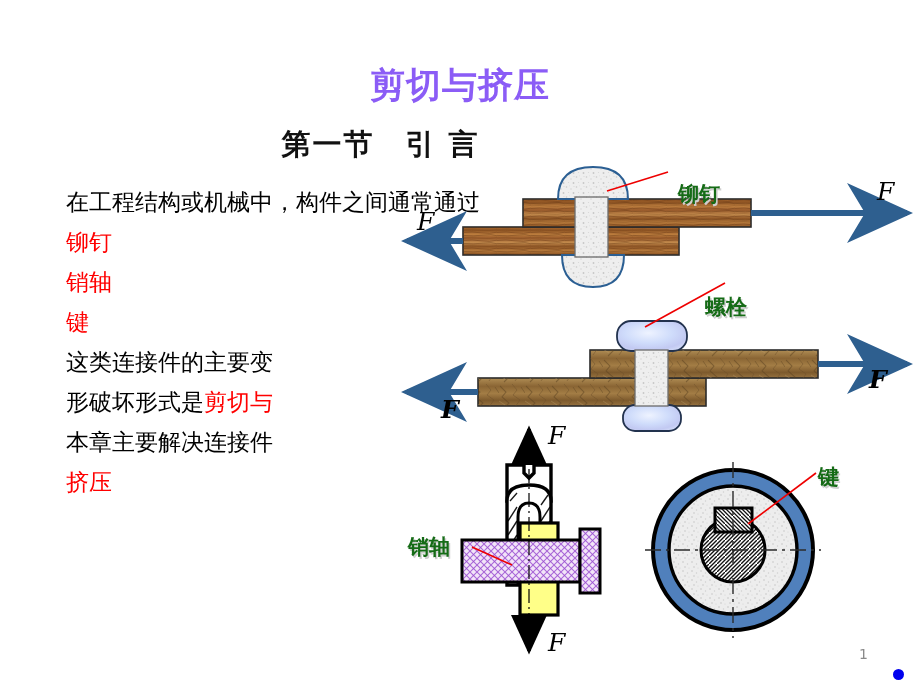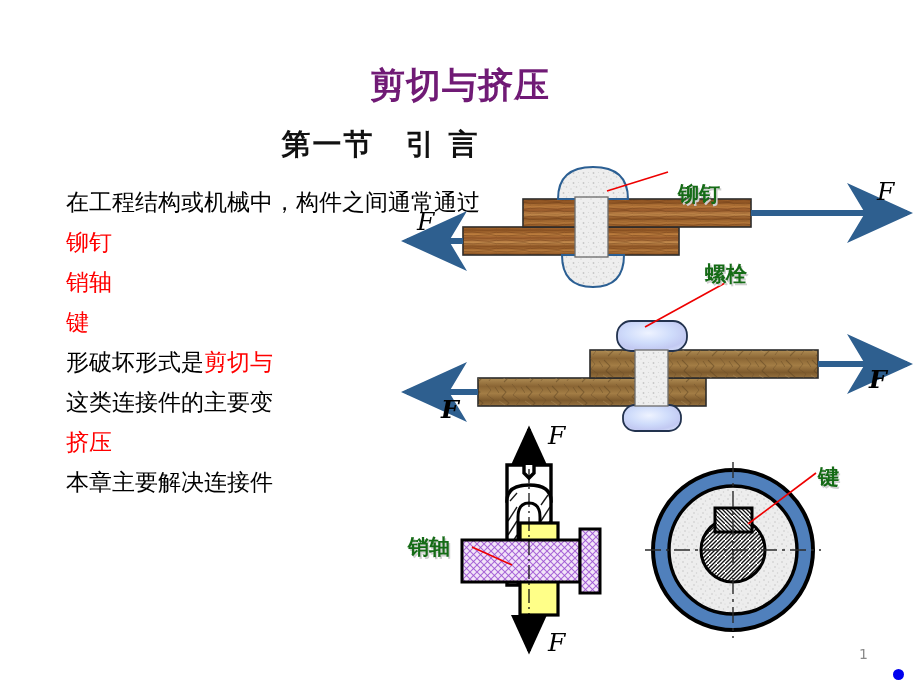--- a/index.html
+++ b/index.html
@@ -23,21 +23,21 @@
 
   
   .title {
     position: absolute;
     left: 0; top: 62px;
     width: 920px;
     text-align: center;
     font-family: "DejaVu Serif", serif;
     font-size: 35px;
     font-weight: 700;
-    color: #701a75;
+    color: #8b5cf6;
     letter-spacing: 1px;
   }
   .subtitle {
     position: absolute;
     left: 0; top: 125px;
     width: 761px;
     text-align: center;
     font-family: "DejaVu Serif", serif;
     font-size: 29px;
     font-weight: 700;
@@ -106,24 +106,24 @@
 <div class="slide">
 
   <div class="title">剪切与挤压</div>
   <div class="subtitle">第一节　引  言</div>
 
   <div class="body-text">
     <div class="tline">在工程结构或机械中，构件之间通常通过</div>
     <div class="tline red">铆钉</div>
     <div class="tline red">销轴</div>
     <div class="tline red">键</div>
+    <div class="tline">这类连接件的主要变</div>
     <div class="tline"><span>形破坏形式是</span><span class="red">剪切与</span></div>
-    <div class="tline">这类连接件的主要变</div>
+    <div class="tline">本章主要解决连接件</div>
     <div class="tline red">挤压</div>
-    <div class="tline">本章主要解决连接件</div>
   </div>
 
   <svg width="0" height="0" style="position:absolute">
     <defs>
 
       <linearGradient id="woodA" x1="0" y1="0" x2="0" y2="1">
         <stop offset="0%" stop-color="#a9692e"></stop>
         <stop offset="12%" stop-color="#8c5222"></stop>
         <stop offset="26%" stop-color="#bd7e3e"></stop>
         <stop offset="40%" stop-color="#97592a"></stop>
@@ -260,21 +260,21 @@
       <line x1="83" y1="87" x2="12" y2="87" stroke="#2e5f8f" stroke-width="6" marker-end="url(#arrBlue)"></line>
       <line x1="423" y1="59" x2="512" y2="59" stroke="#2e5f8f" stroke-width="6" marker-end="url(#arrBlue)"></line>
 
       <line x1="250" y1="22" x2="330" y2="-22" stroke="#ee0000" stroke-width="1.6"></line>
     </svg>
 
     <div class="flbl bold" style="left:46px; top:90px;">F</div>
     <div class="flbl bold" style="left:474px; top:60px;">F</div>
   </div>
 
-  <div class="lbl" style="left:705px; top:260px;">螺栓</div>
+  <div class="lbl" style="left:705px; top:293px;">螺栓</div>
 
   <div class="diagram" style="left:400px; top:425px; width:250px; height:240px;">
     <svg width="250" height="240" viewBox="0 0 250 240">
 
       <g fill="#ffffff" stroke="#000000" stroke-width="3.4">
         <path d="M124 40 L124 48 L129 53 L134 48 L134 40 L151 40 L151 76 L107 76 L107 40 Z"></path>
       </g>
 
       <g>
         <path d="M107 76 Q107 60 129 60 Q151 60 151 76 L151 160 L107 160 Z" fill="#ffffff" stroke="#000000" stroke-width="3.4"></path>

